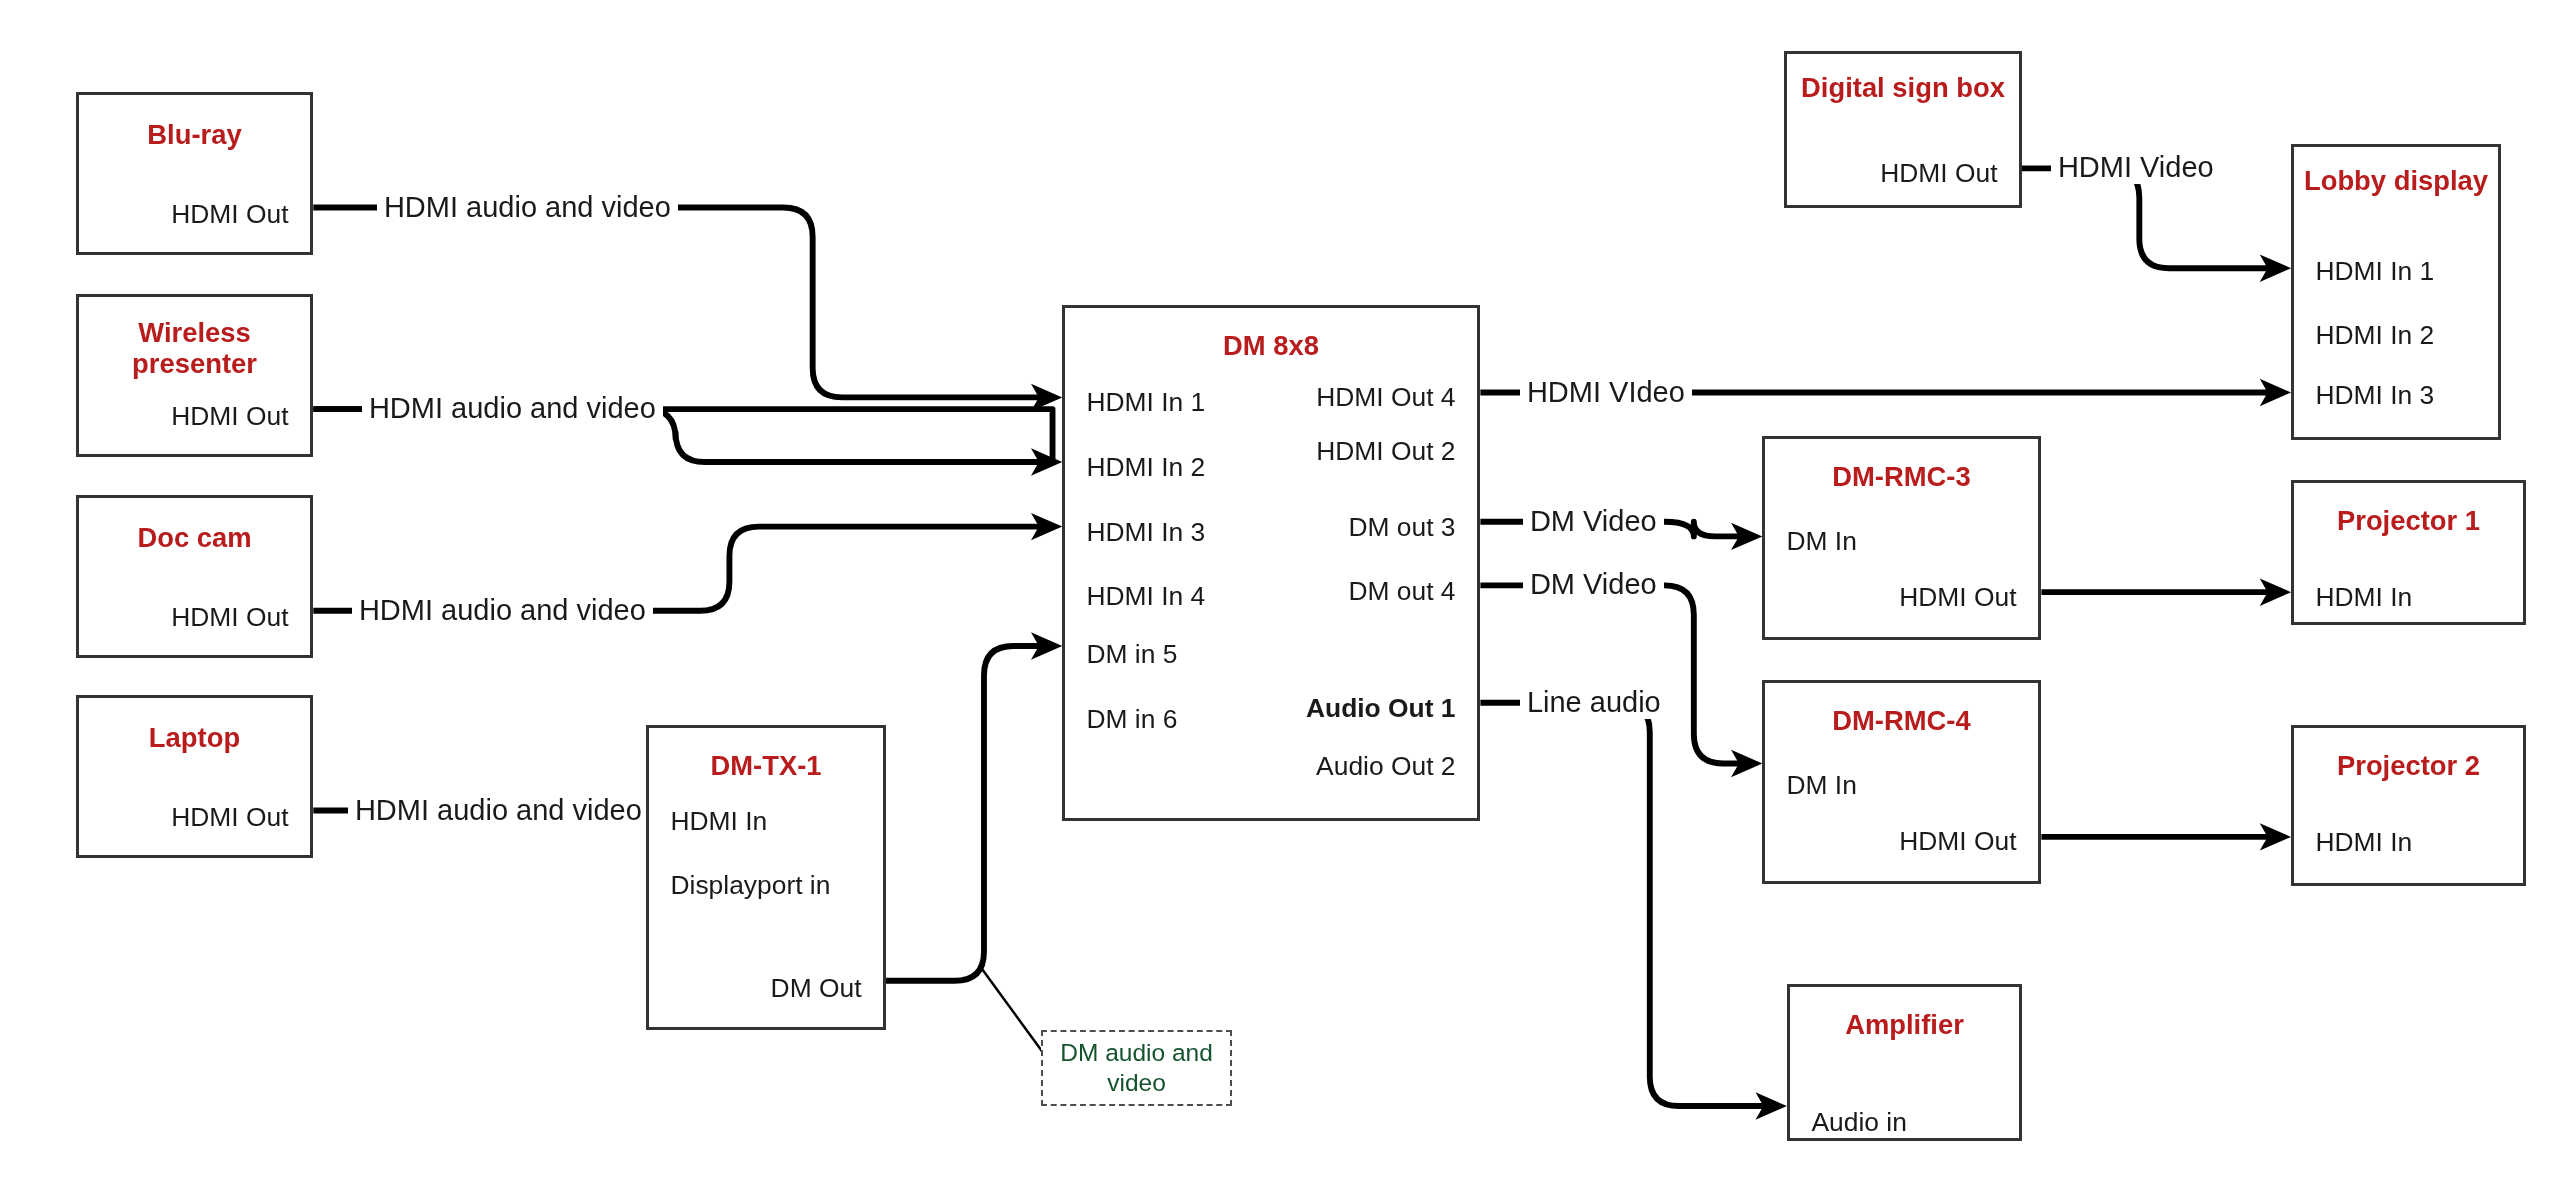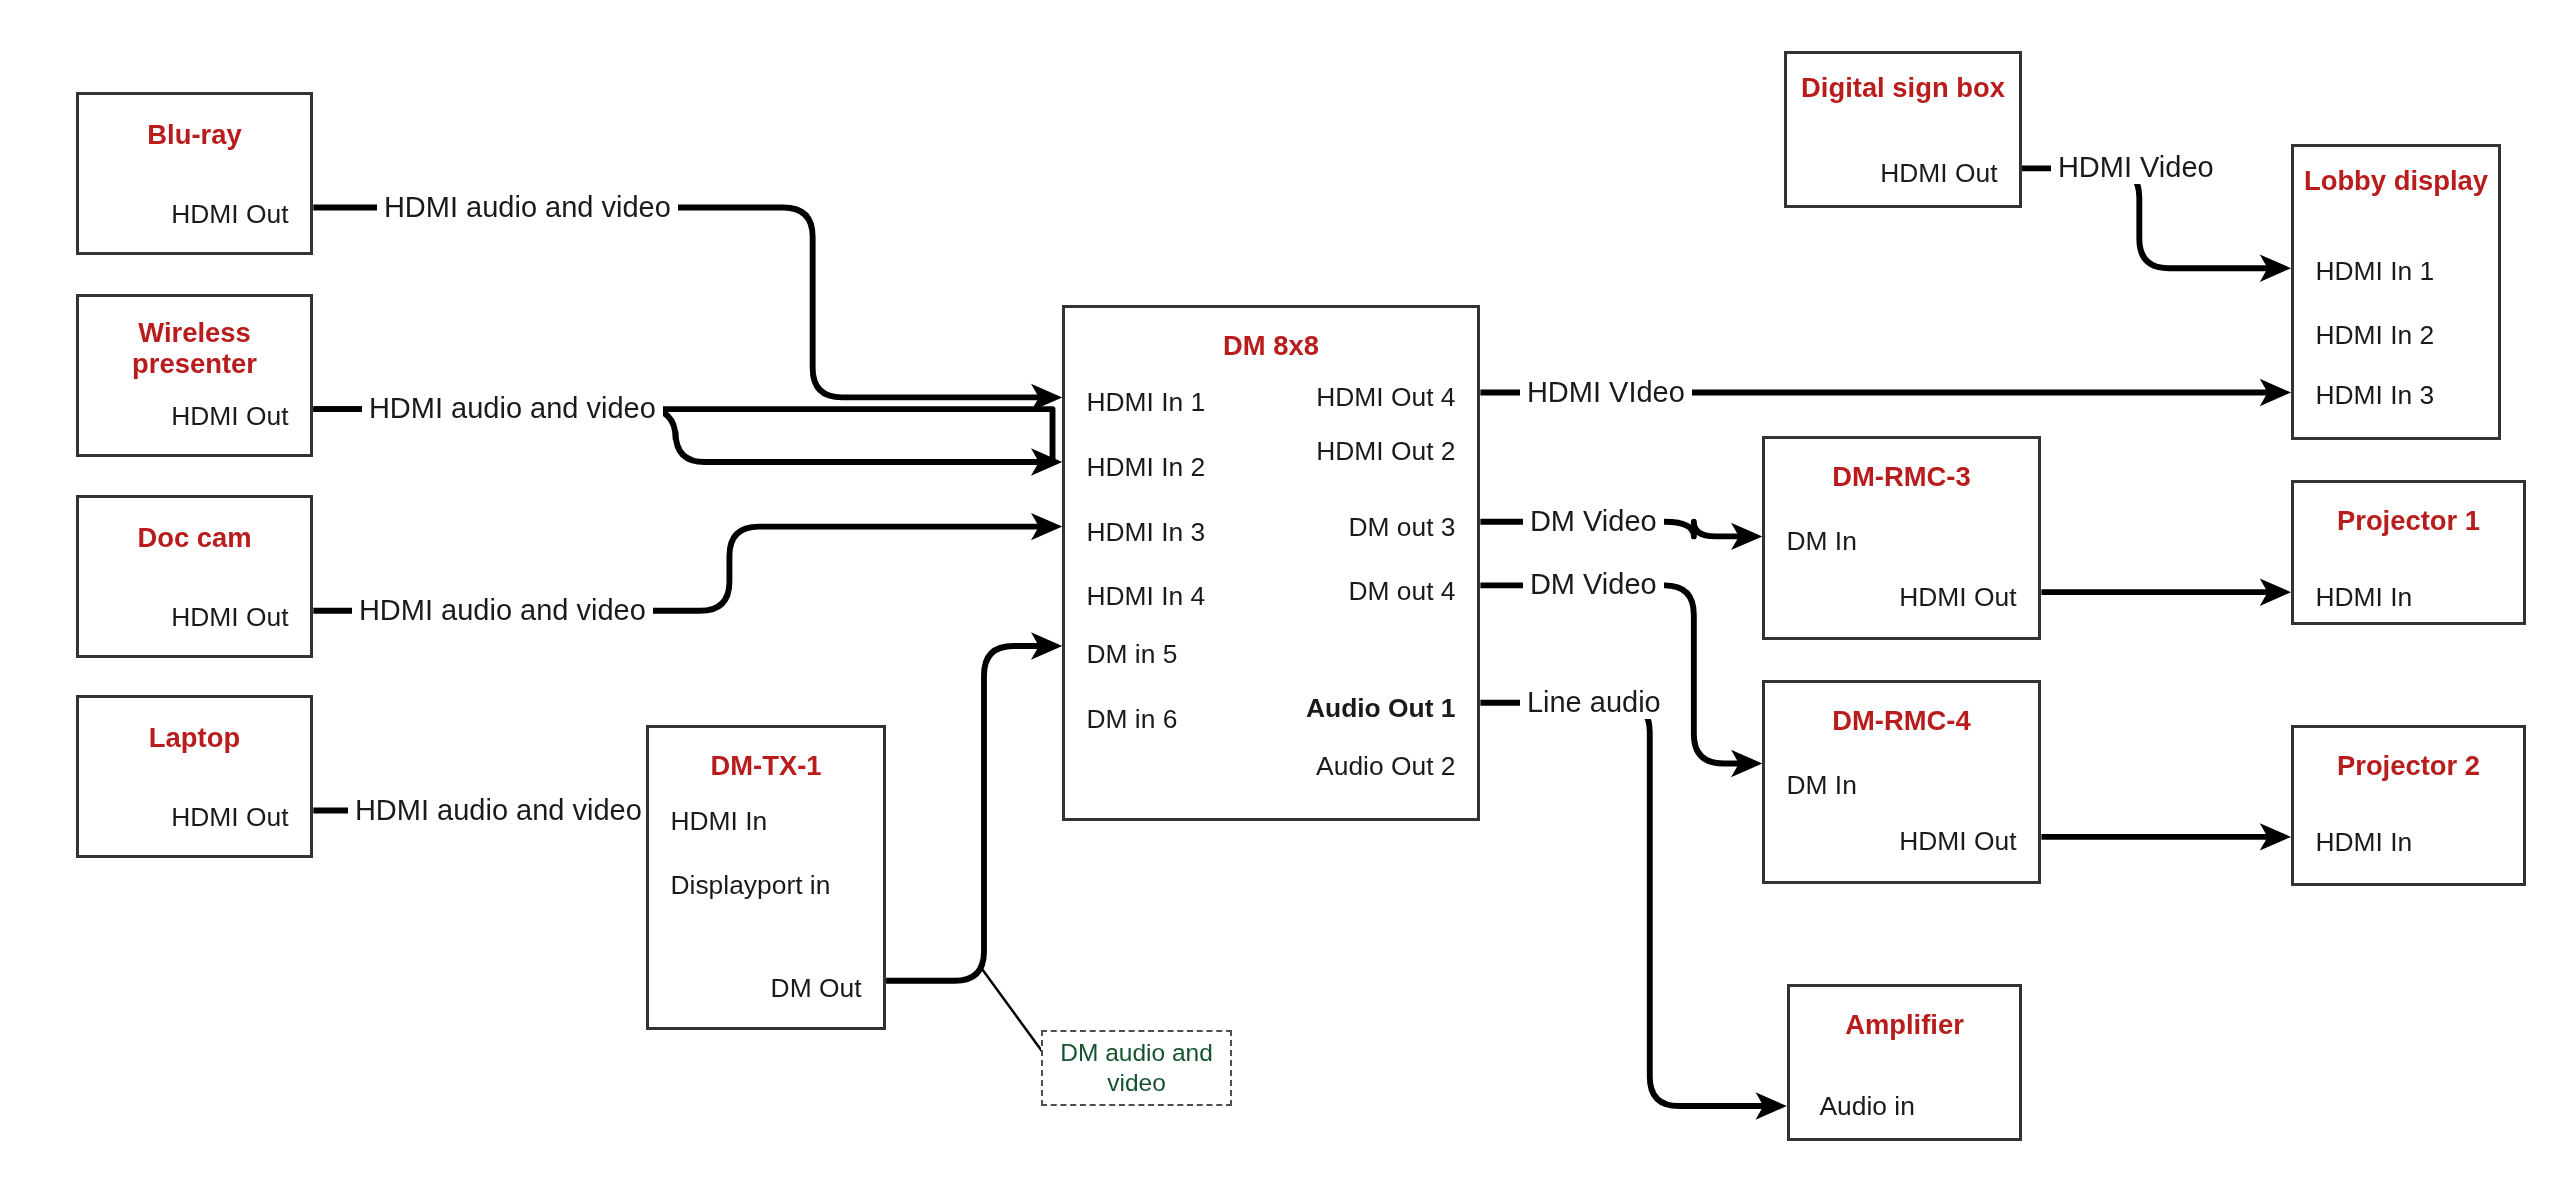--- a/index.html
+++ b/index.html
@@ -218,21 +218,21 @@
     <div class="port left" style="top:101px;">HDMI In</div>
   </div>
 
   <div class="node" style="left:2291px; top:725px; width:235px; height:161px;">
     <div class="node-title" style="top:21.5px;">Projector 2</div>
     <div class="port left" style="top:101px;">HDMI In</div>
   </div>
 
   <div class="node" style="left:1787px; top:984px; width:235px; height:157px;">
     <div class="node-title" style="top:21.5px;">Amplifier</div>
-    <div class="port left" style="top:106px;margin-left:8px;">Audio in</div>
+    <div class="port left" style="top:122px;">Audio in</div>
   </div>
 
   <div class="note" style="left:1041px; top:1030px; width:191px; height:76px;">DM audio and video</div>
 
   <div class="edge-label" style="left:377px; top:208px;">HDMI audio and video</div>
 
   <div class="edge-label" style="left:362px; top:409px;">HDMI audio and video</div>
 
   <div class="edge-label" style="left:352px; top:611px;">HDMI audio and video</div>
 

